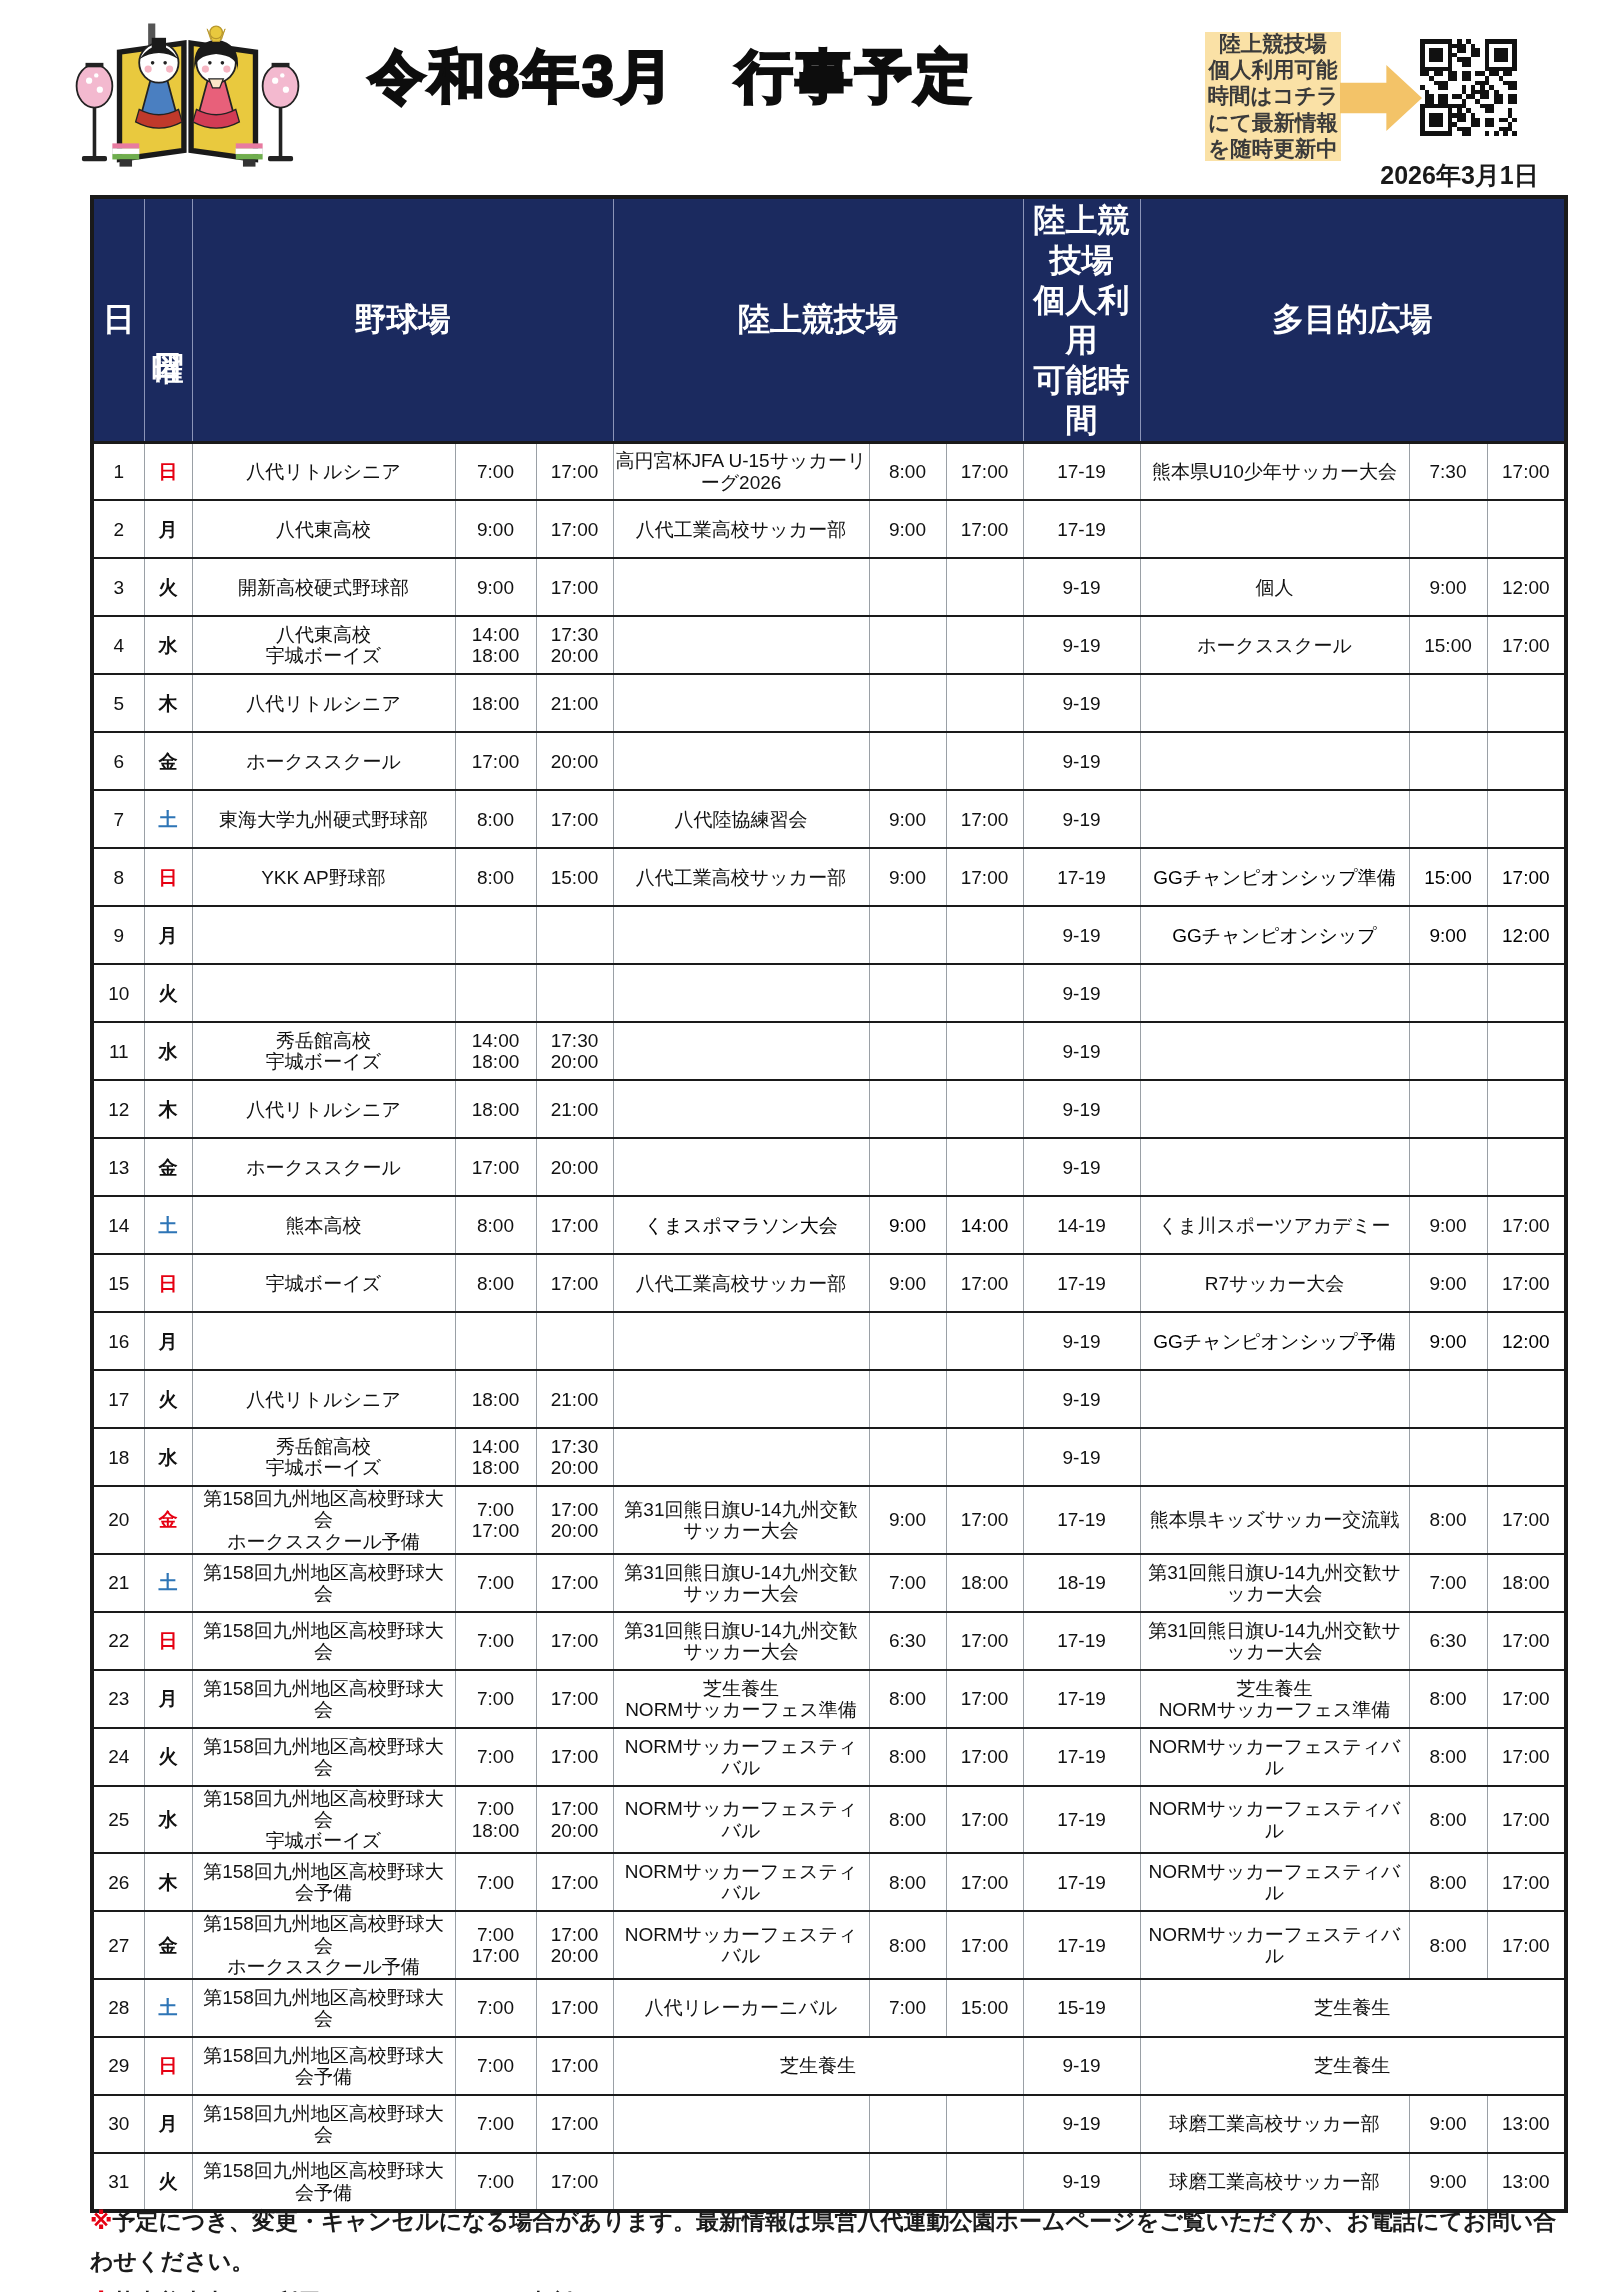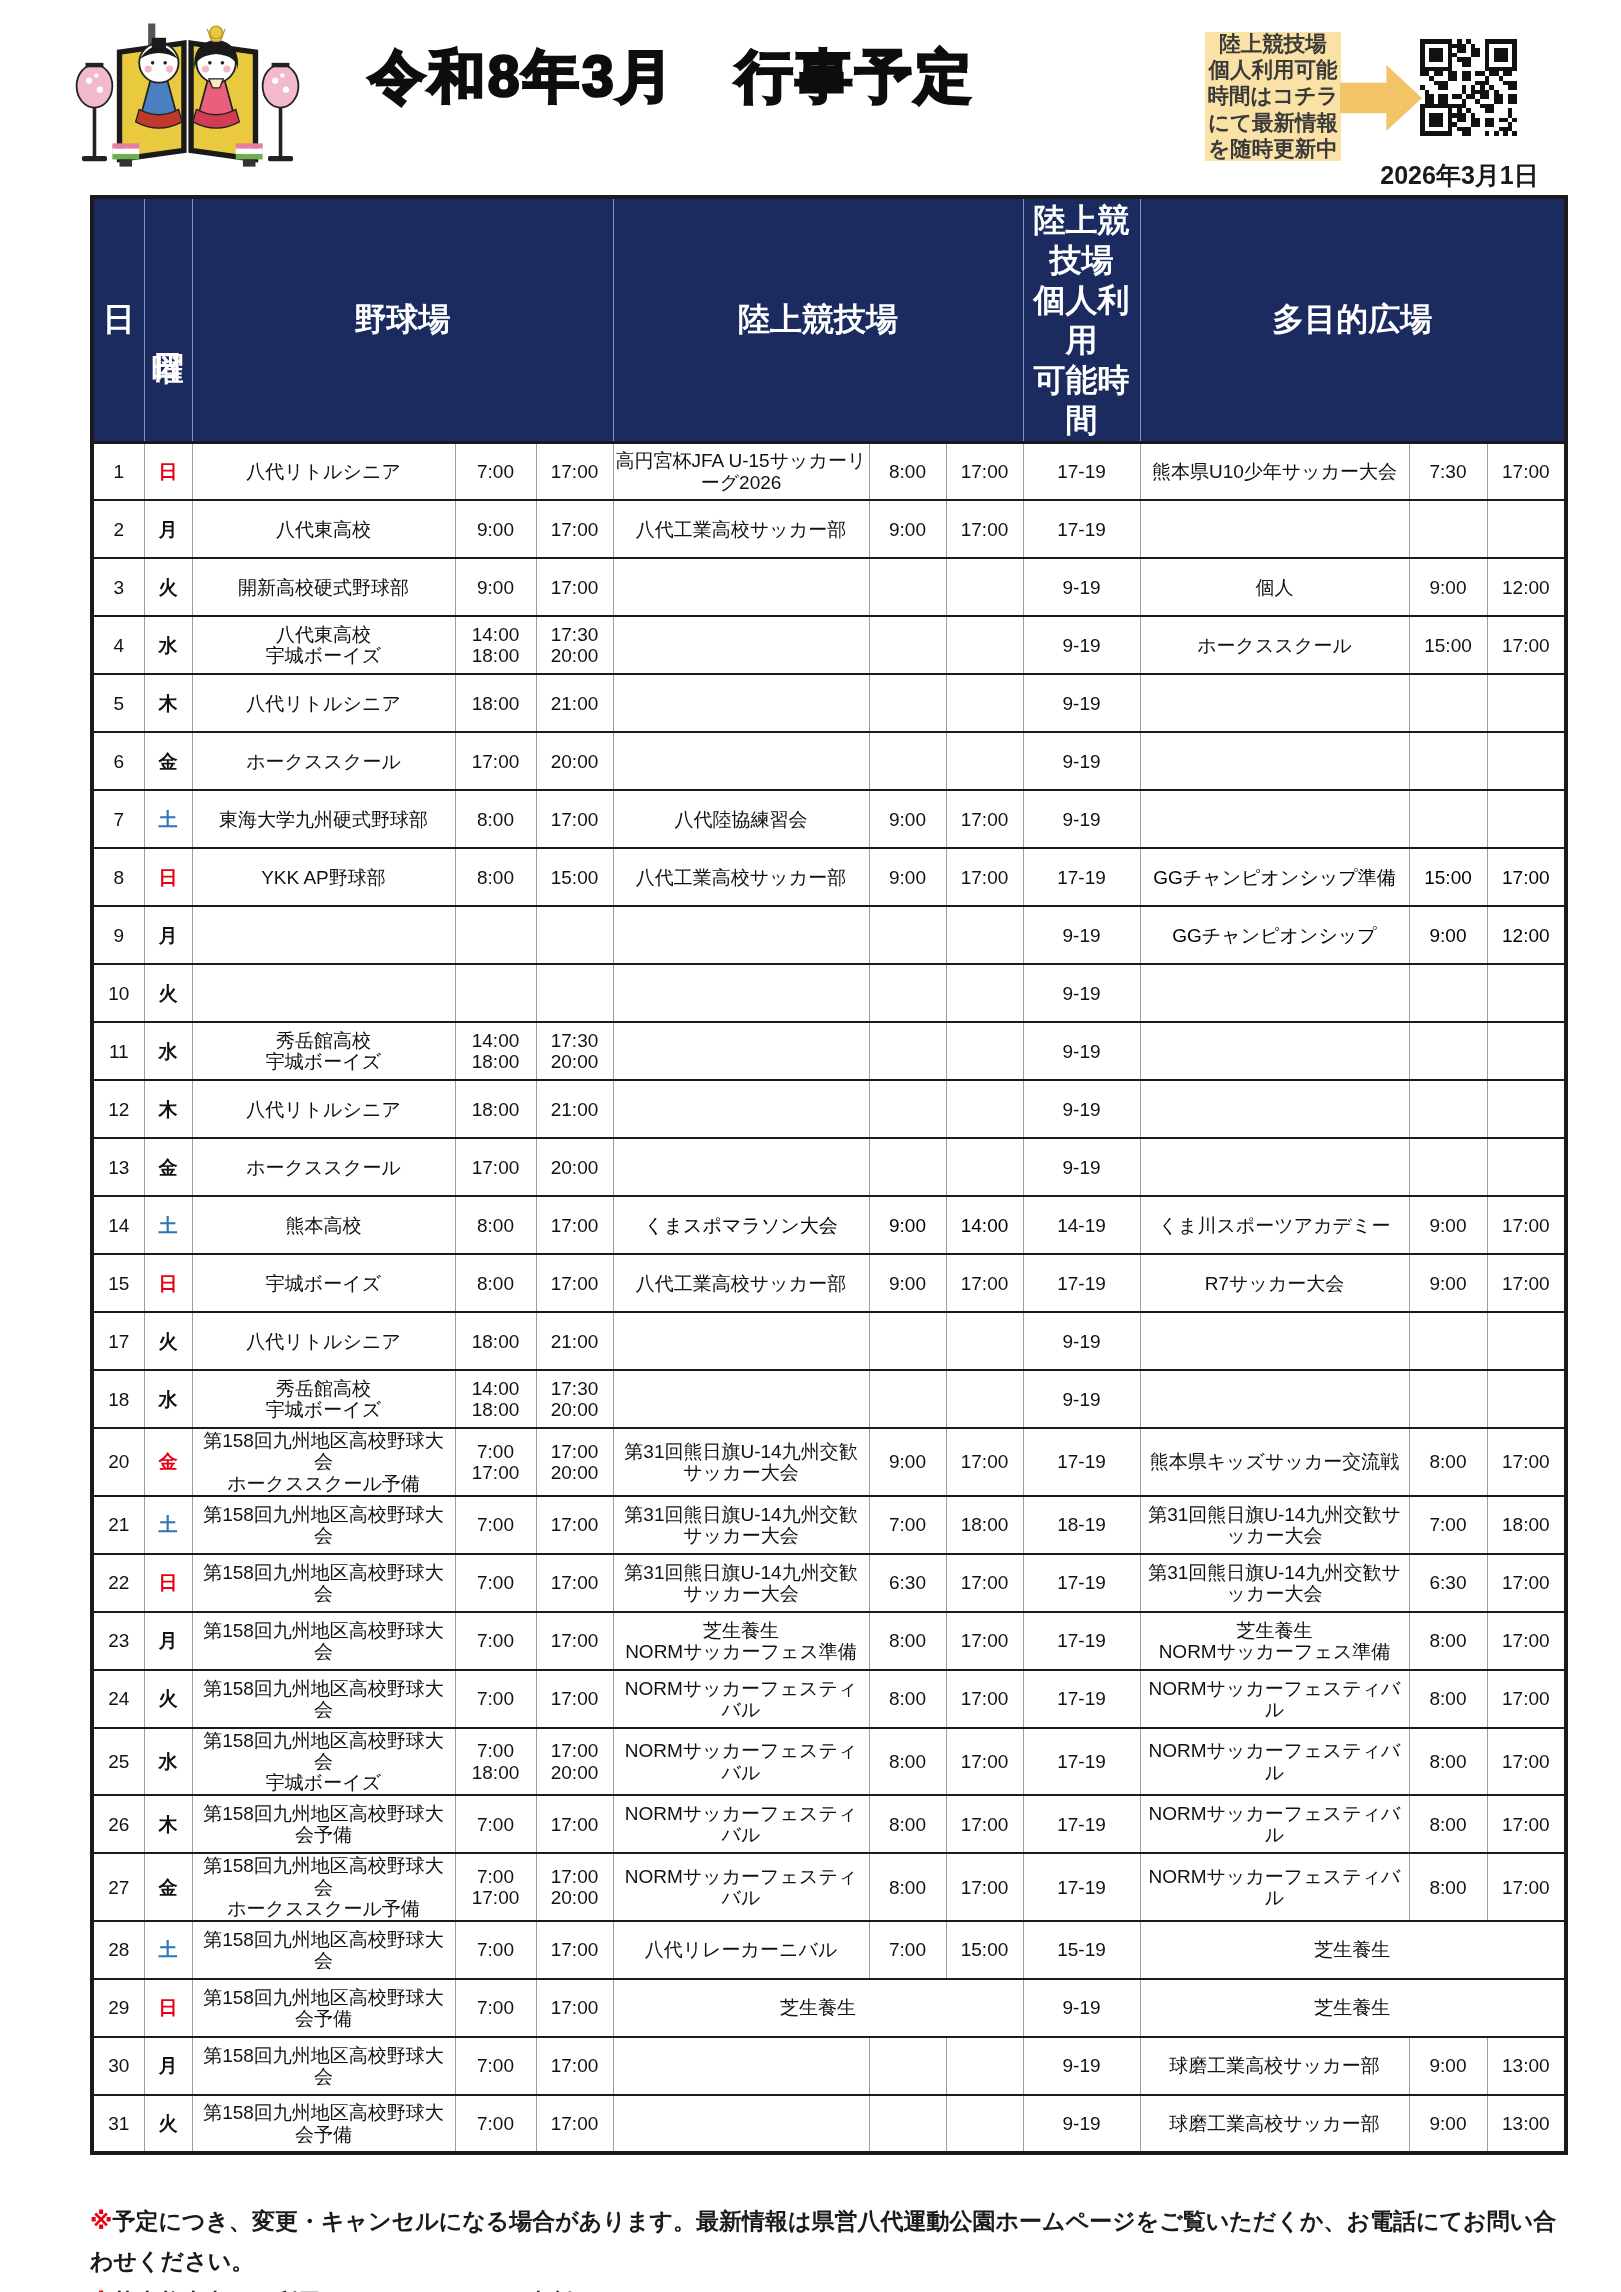--- a/index.html
+++ b/index.html
@@ -674,20 +674,40 @@
             <div>R7サッカー大会</div>
           </td>
           <td class="tm">
             <div>9:00</div>
           </td>
           <td class="tm">
             <div>17:00</div>
           </td>
         </tr>
         <tr>
+          <td class="day">16</td>
+          <td class="wd">月</td>
+          <td class="ev"></td>
+          <td class="tm"></td>
+          <td class="tm"></td>
+          <td class="ev"></td>
+          <td class="tm"></td>
+          <td class="tm"></td>
+          <td class="open">9-19</td>
+          <td class="ev bl">
+            <div>GGチャンピオンシップ予備</div>
+          </td>
+          <td class="tm bl">
+            <div>9:00</div>
+          </td>
+          <td class="tm bl">
+            <div>12:00</div>
+          </td>
+        </tr>
+        <tr>
           <td class="day">17</td>
           <td class="wd">火</td>
           <td class="ev">
             <div>八代リトルシニア</div>
           </td>
           <td class="tm">
             <div>18:00</div>
           </td>
           <td class="tm">
             <div>21:00</div>

